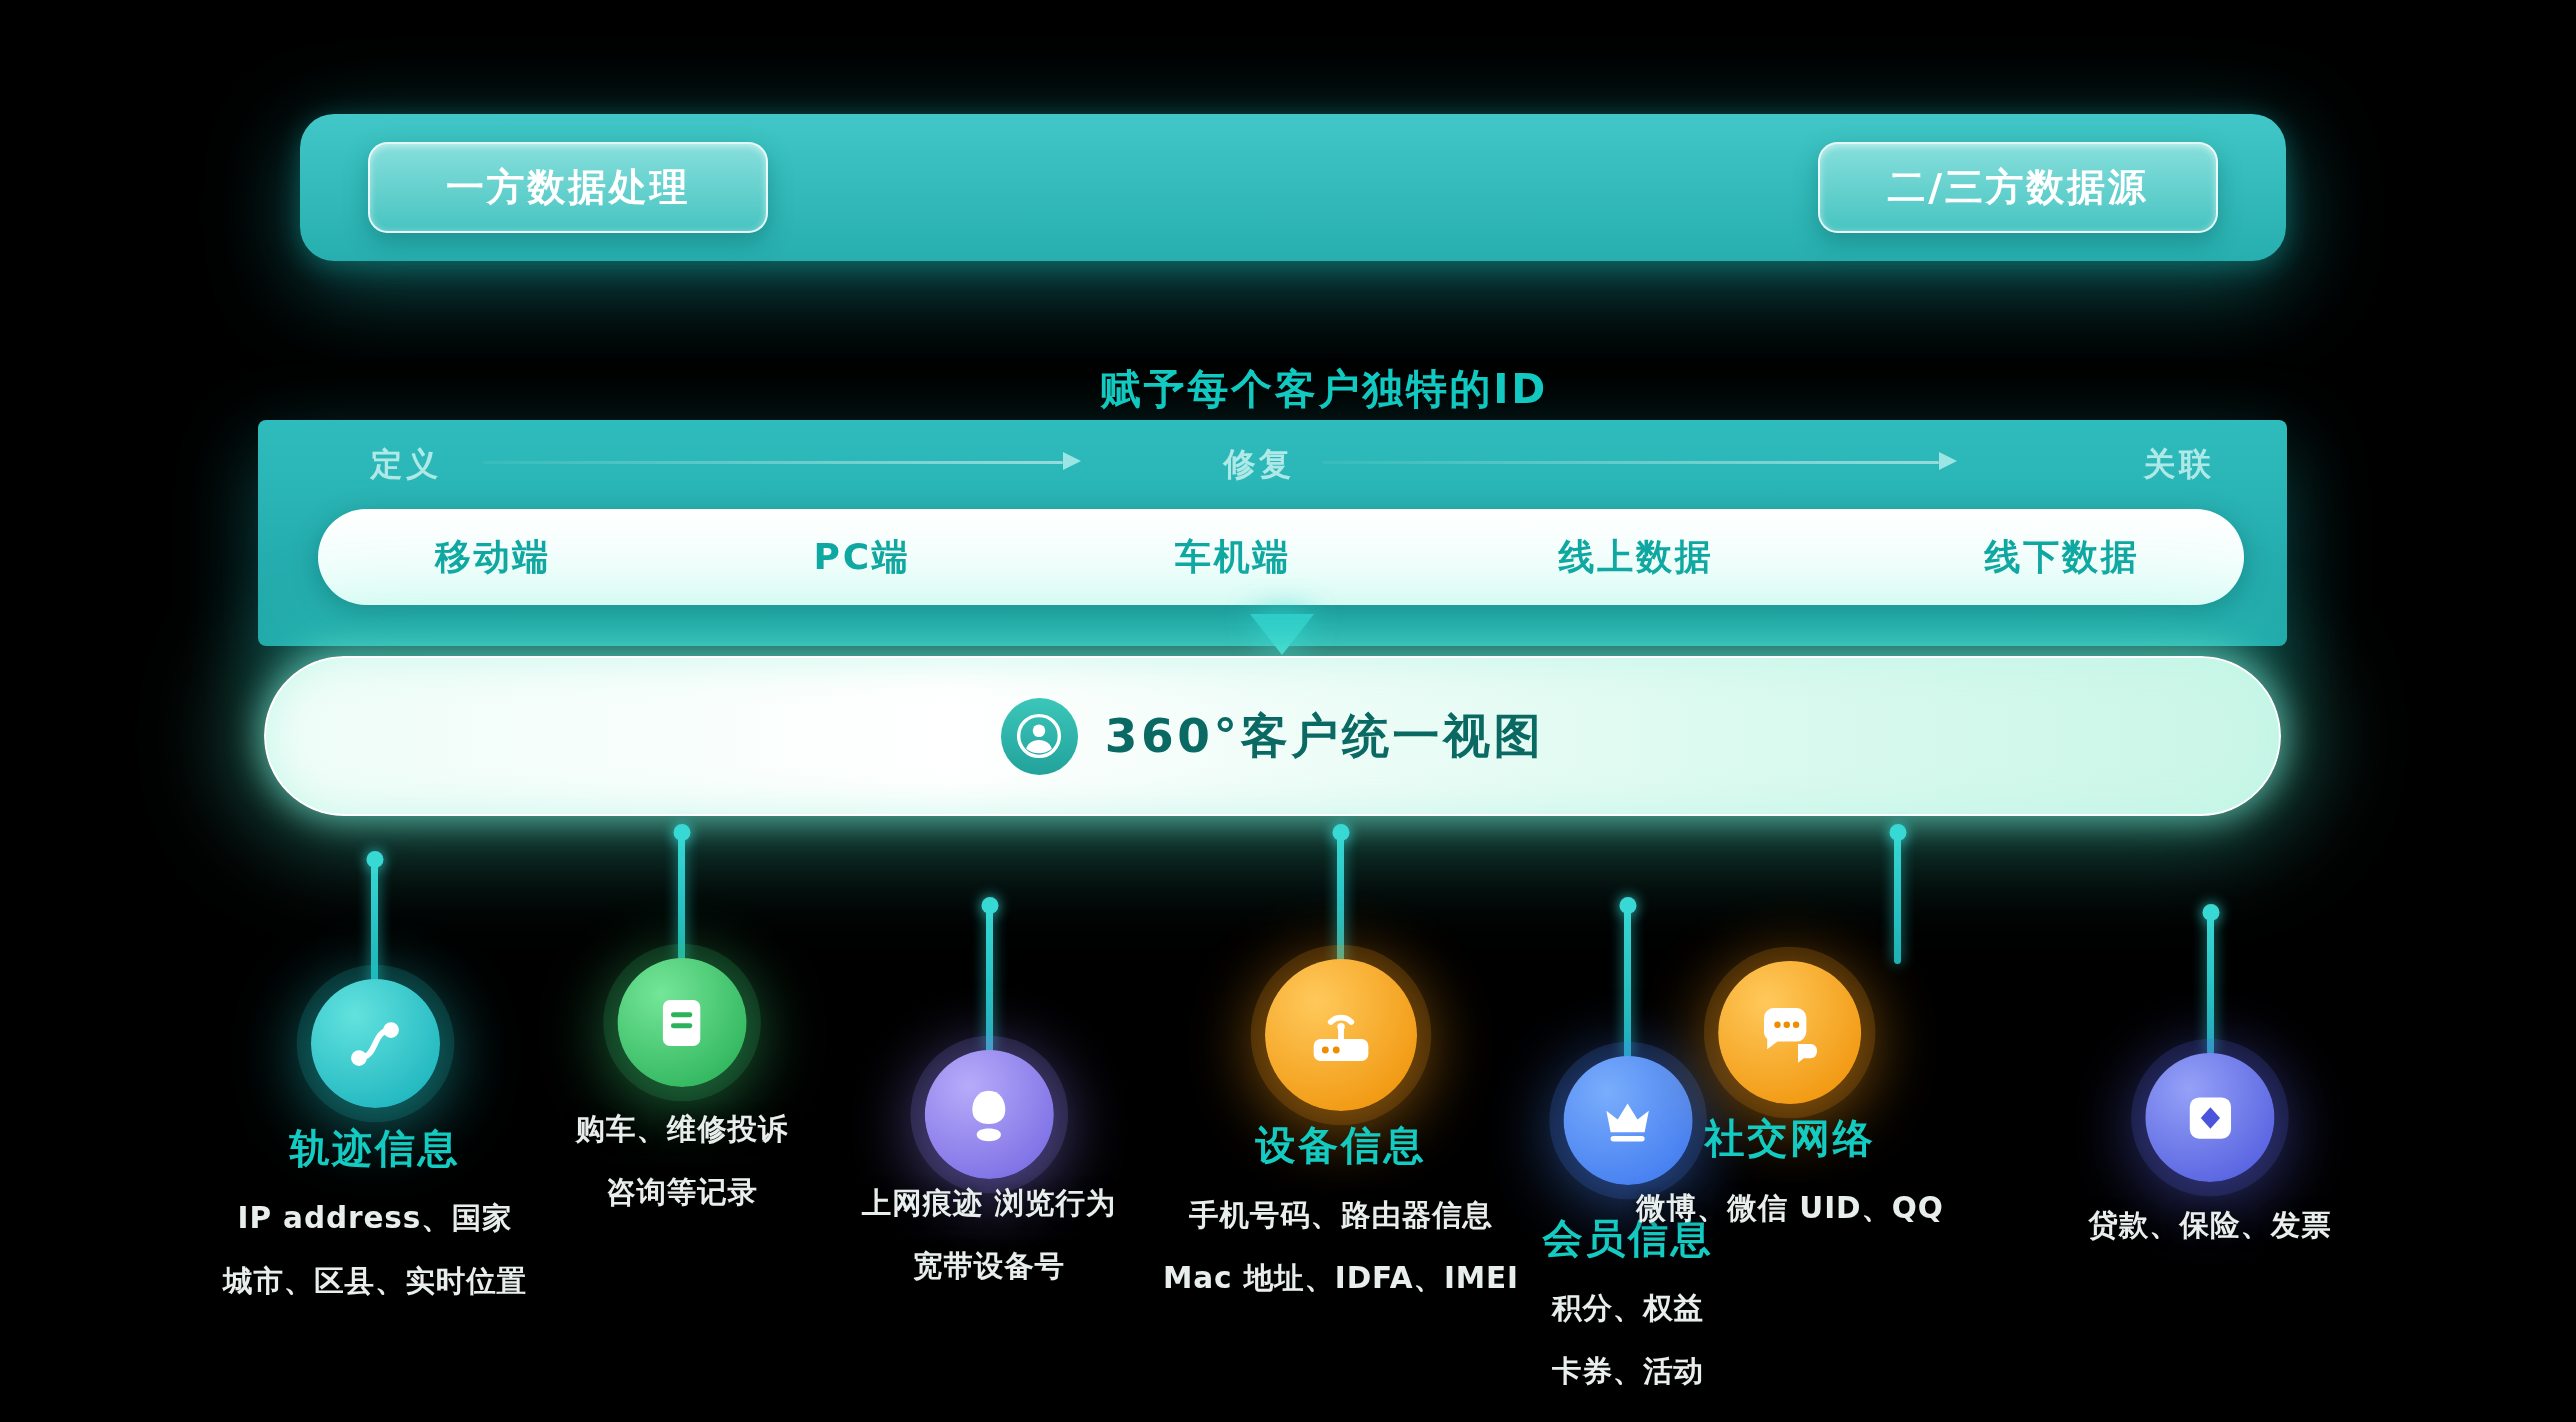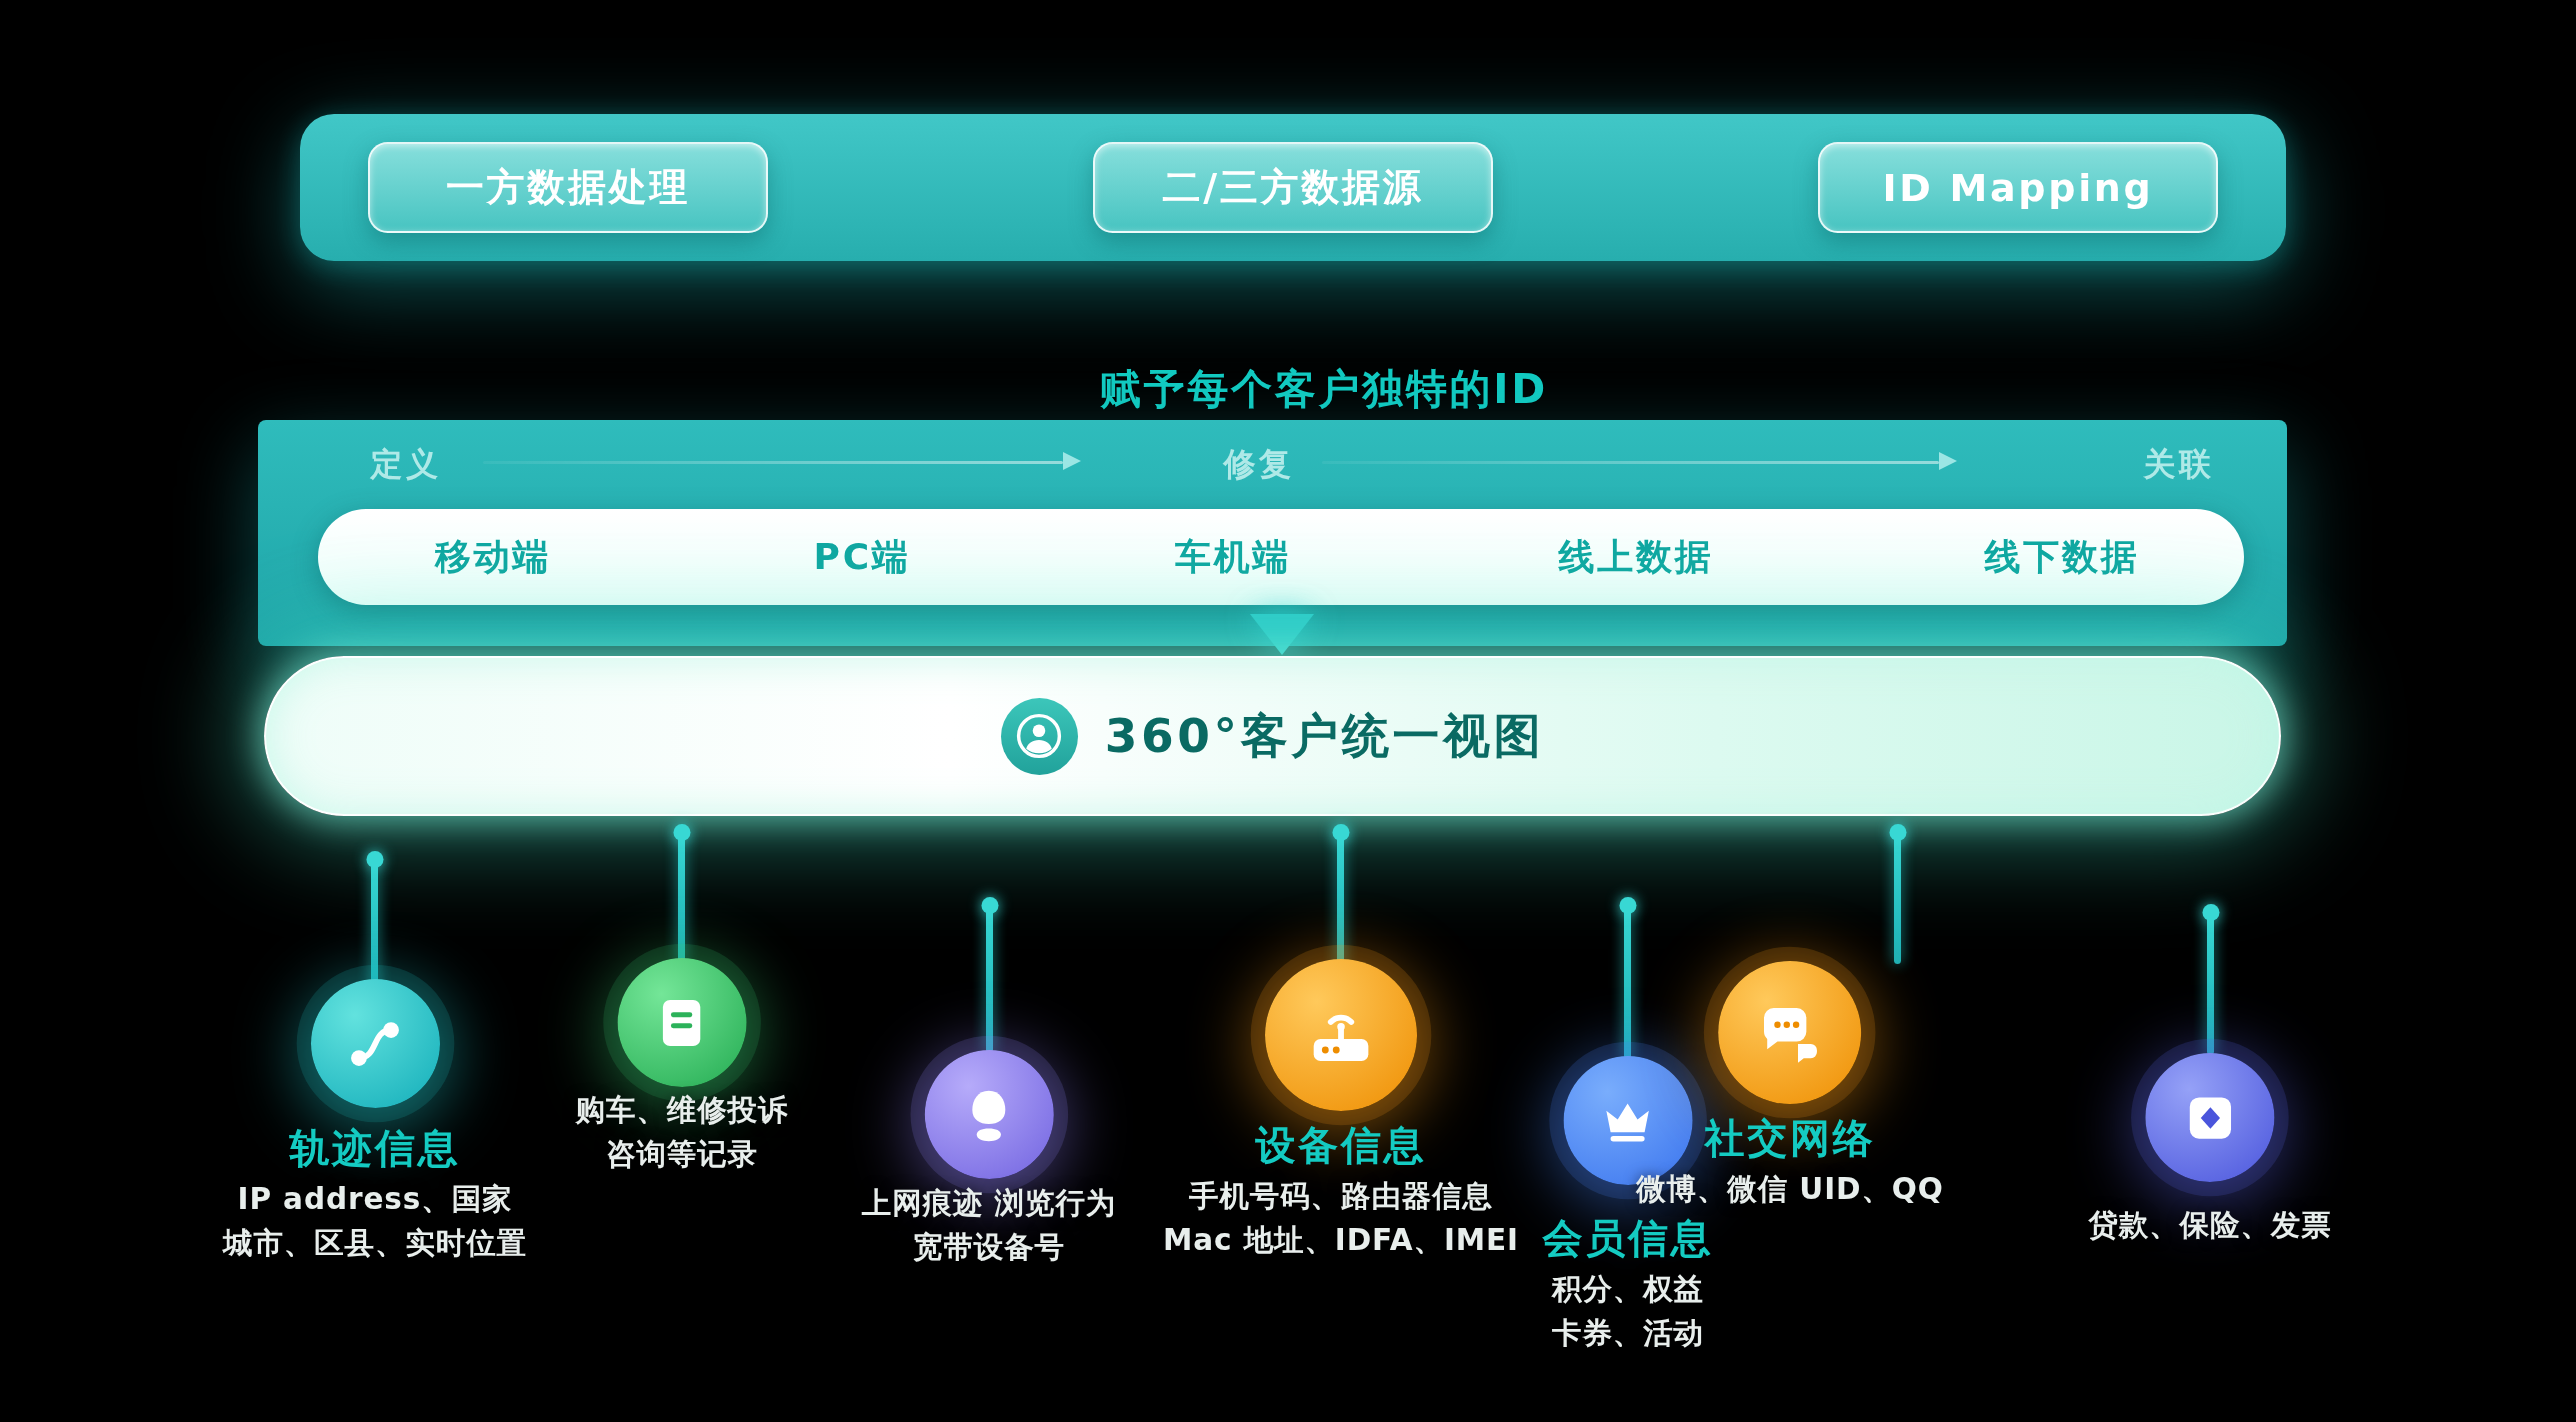--- a/index.html
+++ b/index.html
@@ -71,37 +71,34 @@
     box-shadow:0 0 0 14.3px rgba(56,200,110,.16),0 10.7px 63px 14.3px rgba(56,200,110,.45);}
   .c-purple{background:radial-gradient(circle at 34% 28%,#b6abfa,#7163e0);
     box-shadow:0 0 0 14.3px rgba(140,125,240,.18),0 10.7px 63px 14.3px rgba(140,125,240,.45);}
   .c-orange{background:radial-gradient(circle at 34% 28%,#ffc95b,#ee8d00);
     box-shadow:0 0 0 14.3px rgba(245,150,20,.18),0 10.7px 63px 14.3px rgba(245,150,20,.45);}
   .c-blue{background:radial-gradient(circle at 34% 28%,#79adfc,#3a74ee);
     box-shadow:0 0 0 14.3px rgba(70,130,245,.18),0 10.7px 63px 14.3px rgba(70,130,245,.45);}
   .c-indigo{background:radial-gradient(circle at 34% 28%,#95a1f7,#4a55dc);
     box-shadow:0 0 0 14.3px rgba(90,100,230,.18),0 10.7px 63px 14.3px rgba(90,100,230,.45);}
   .src-title{margin-top:12.5px;color:#14cbc2;font-size:40px;font-weight:700;letter-spacing:2.7px;white-space:nowrap;}
-  .src-line{margin-top:4px;color:#e8eeec;font-size:29.5px;font-weight:600;letter-spacing:0.9px;white-space:nowrap;
+  .src-line{margin-top:23px;color:#e8eeec;font-size:29.5px;font-weight:600;letter-spacing:0.9px;white-space:nowrap;
     text-shadow:0 0 12.5px rgba(0,0,0,.65);}
 </style>
 </head>
 <body>
 
 <div class="stage">
 
   <div class="top-bar">
     <div class="pill-btn">
       <span>一方数据处理</span>
     </div>
     <div class="pill-btn">
       <span>二/三方数据源</span>
-    </div>
-    <div class="pill-btn">
-      <span>ID Mapping</span>
     </div>
   </div>
 
   <div class="subtitle">赋予每个客户独特的ID</div>
 
   <div class="band">
     <div class="stage-label" style="left:148px;">定义</div>
     <div class="stage-label" style="left:1001px;">修复</div>
     <div class="stage-label" style="left:1921px;">关联</div>
 

